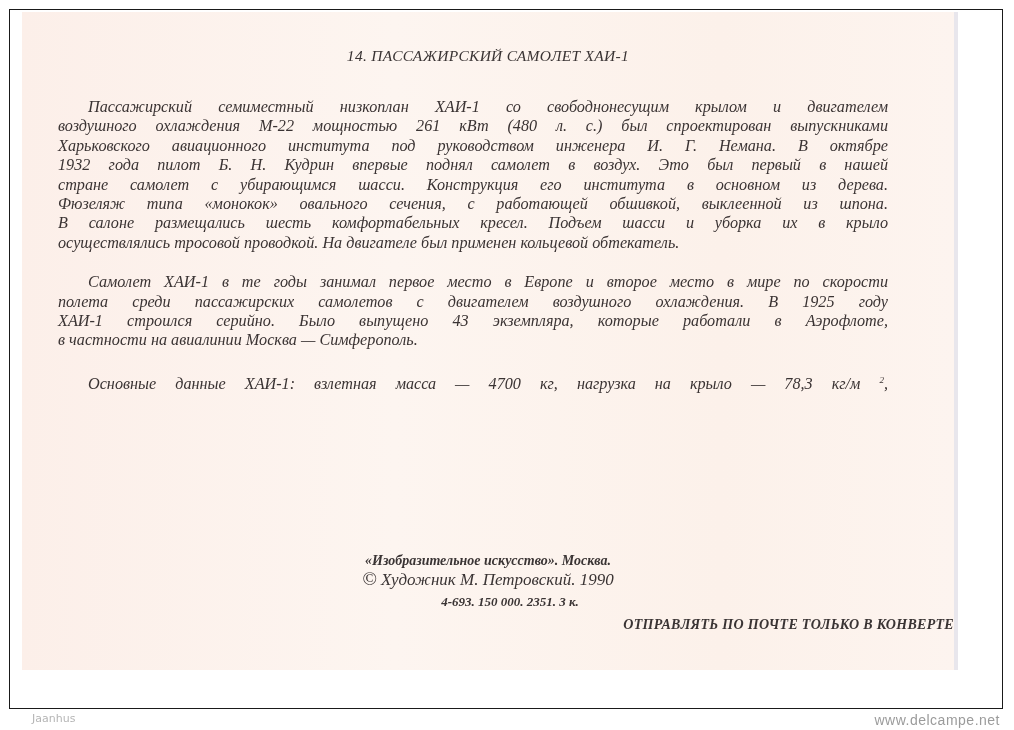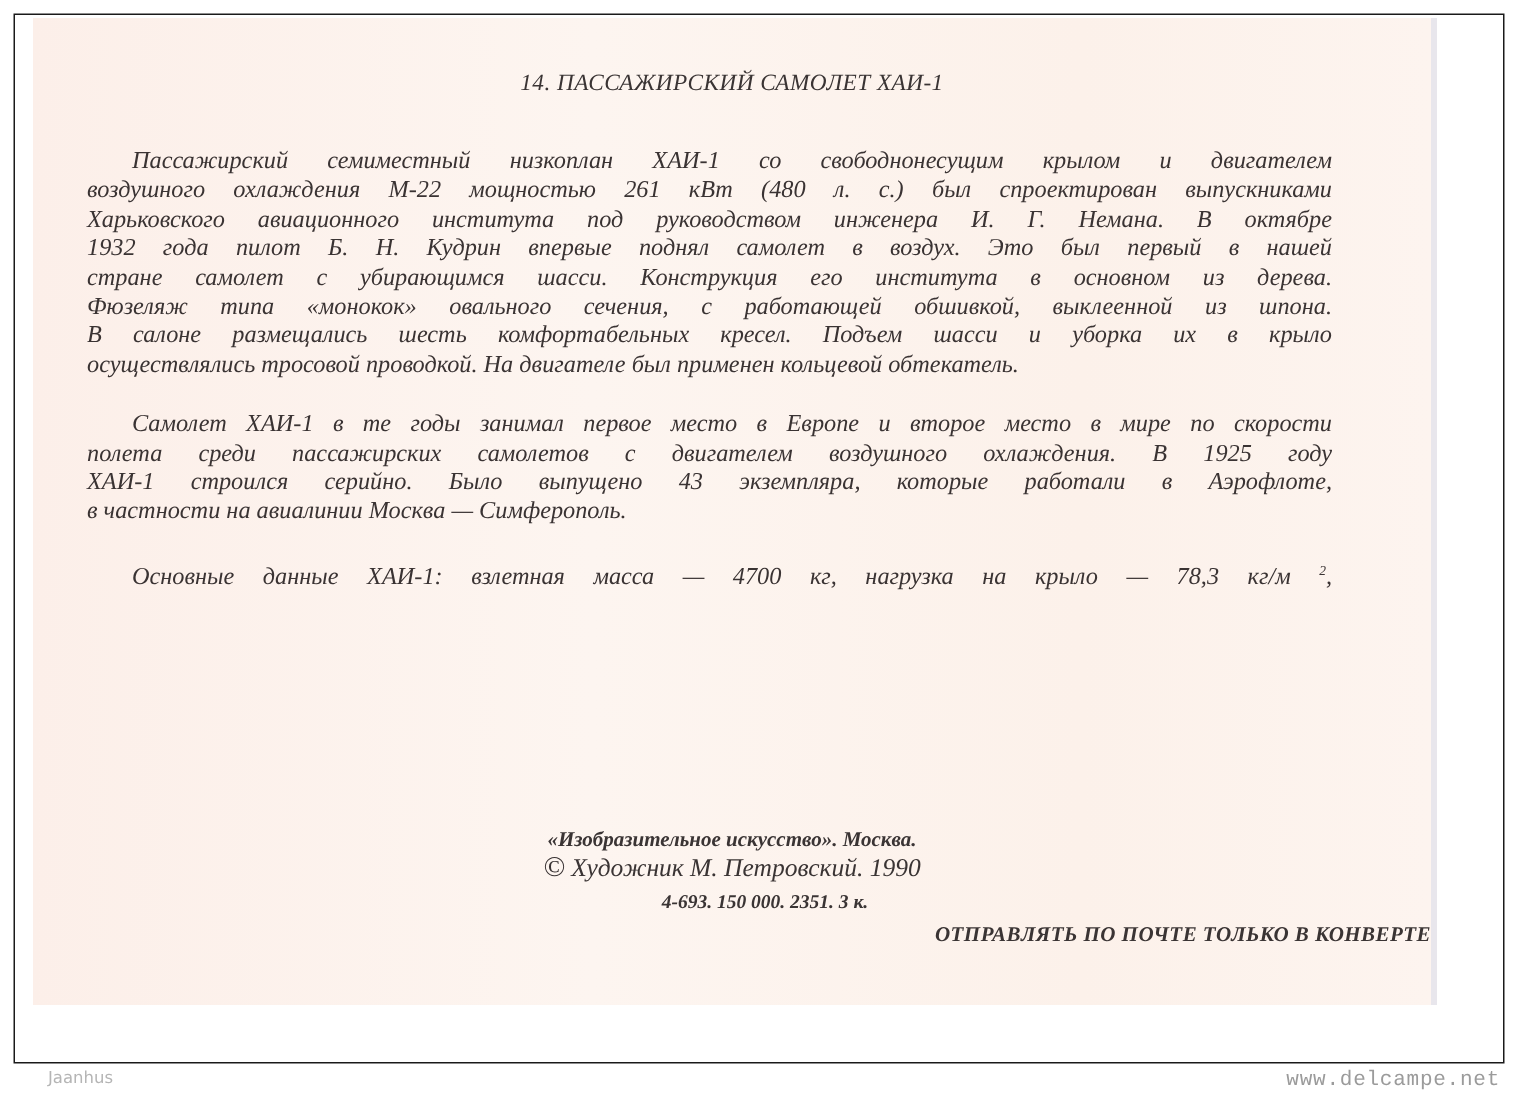--- a/index.html
+++ b/index.html
@@ -45,21 +45,21 @@
     .imprint .artist { font-size: 17px; line-height: 20px; }
     .imprint .code { font-size: 13px; font-weight: bold; line-height: 24px; padding-left: 44px; }
     .imprint .notice { font-size: 14px; font-weight: bold; line-height: 22px; letter-spacing: 0.3px; text-align: right; }
     .copyright-icon { font-size: 19px; }
     .wm-left {
       position: absolute; left: 12px; top: 712px; font-size: 11px;
       color: #b5b5b5; font-family: "DejaVu Sans", sans-serif; margin-left: 20px;
     }
     .wm-right {
       position: absolute; right: 14px; top: 712px; font-size: 14px;
-      color: #9b9b9b; font-family: Liberation Mono, monospace; letter-spacing: 0.5px;
+      color: #9b9b9b; font-family: Liberation Sans, sans-serif; letter-spacing: 0.5px;
     }
   </style>
 </head>
 <body>
 
 <div class="frame"></div>
 <div class="card">
   <div class="title">14. ПАССАЖИРСКИЙ САМОЛЕТ ХАИ-1</div>
 
   <div class="body-text">

